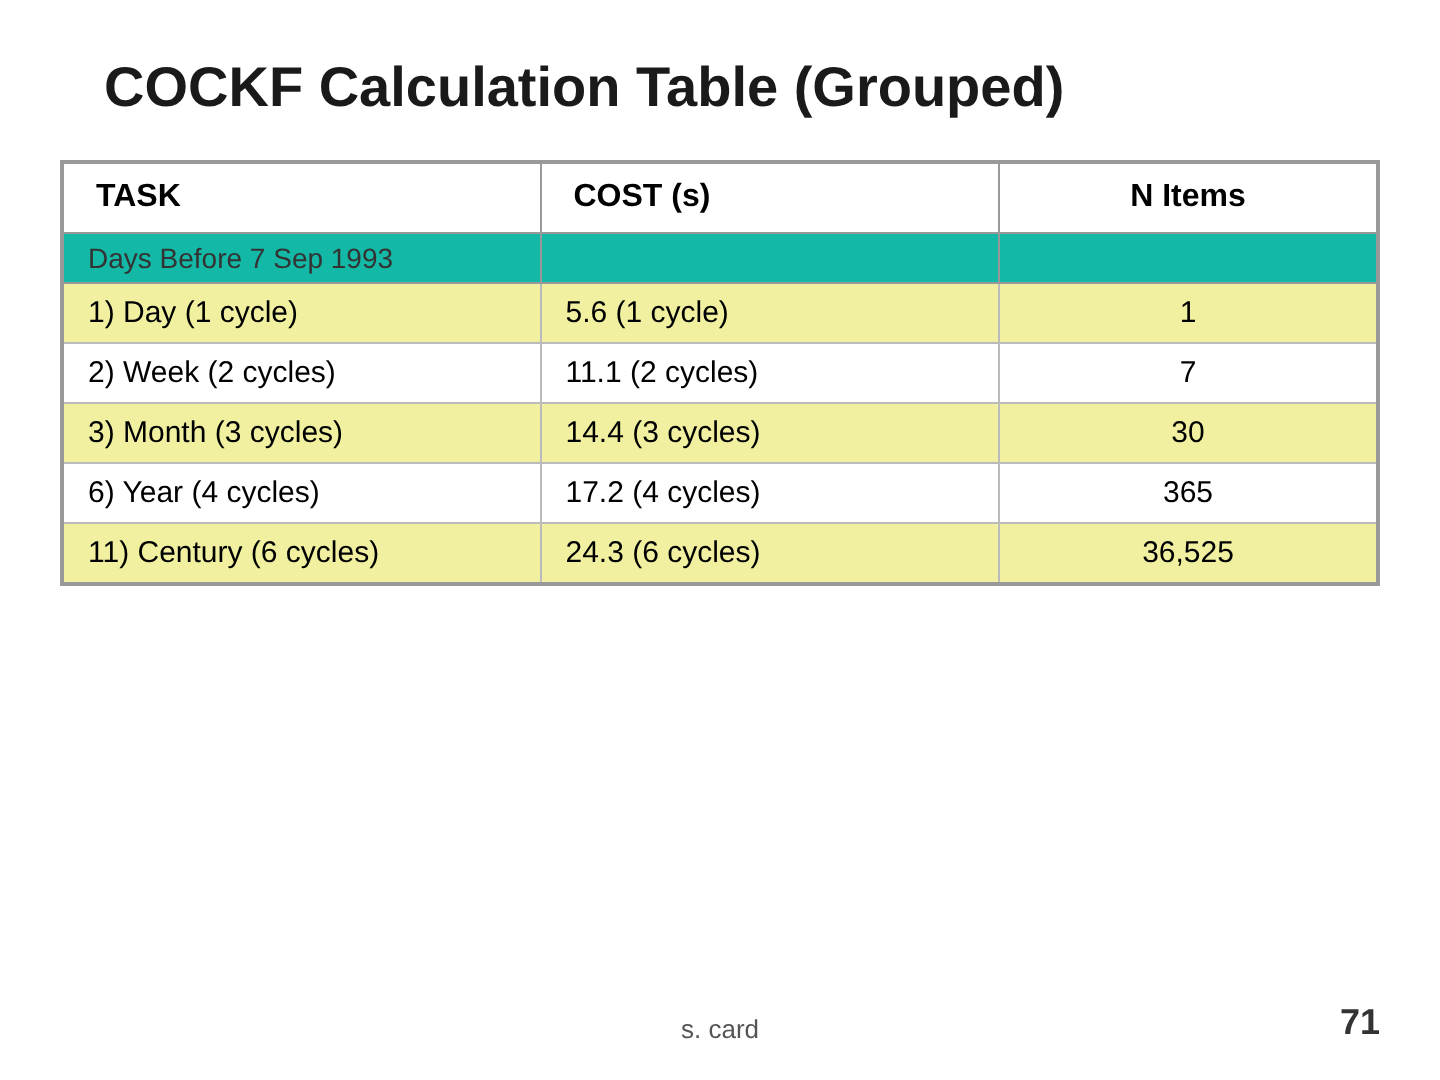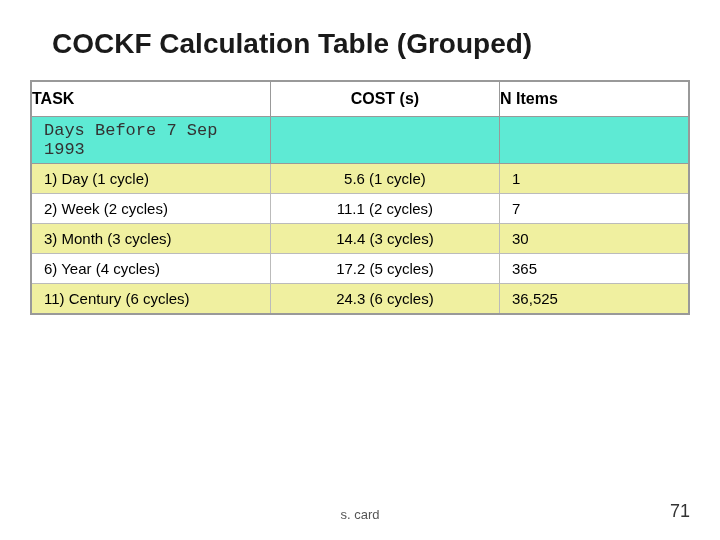--- a/index.html
+++ b/index.html
@@ -30,34 +30,33 @@
       border-collapse: collapse;
       border: 2px solid #999;
     }
 
     thead tr {
       background: #ffffff;
     }
 
     thead th {
       border: 1px solid #999;
-      padding: 8px 0;
+      padding: 8px 16px;
       font-size: 16px;
       font-weight: bold;
       text-align: center;
     }
 
     .subheader-row td {
-      background: #5eead4;
+      background: #14b8a6;
       border: 1px solid #999;
       padding: 4px 12px;
-      font-size: 17px;
+      font-size: 14px;
       font-weight: normal;
       color: #333;
-      font-family: Liberation Mono, monospace;
     }
 
     tbody tr:nth-child(odd) {
       background: #f0f0a0;
     }
 
     tbody tr:nth-child(even) {
       background: #ffffff;
     }
 
@@ -68,44 +67,44 @@
       margin-left: 28px;
     }
 
     .col-task {
       width: 240px;
       text-align: left;
     }
 
     .col-cost {
       width: 230px;
-      text-align: center;
+      text-align: left;
     }
 
     .col-items {
       width: 190px;
-      text-align: left;
+      text-align: center;
     }
 
     .footer-text {
       position: absolute;
       bottom: 18px;
       left: 50%;
       transform: translateX(-50%);
       font-size: 13px;
       color: #555;
       margin-top: 44px;
     }
 
     .page-number {
       position: absolute;
       bottom: 18px;
       right: 30px;
       font-size: 18px;
-      font-weight: normal;
+      font-weight: bold;
       color: #333;
     }
   </style>
 </head>
 <body>
 
 <div class="page-title">COCKF Calculation Table (Grouped)</div>
 
 <div class="table-container">
   <table>
@@ -132,21 +131,21 @@
           <td class="col-cost">11.1  (2 cycles)</td>
           <td class="col-items">7</td>
         </tr>
         <tr>
           <td class="col-task">3) Month (3 cycles)</td>
           <td class="col-cost">14.4  (3 cycles)</td>
           <td class="col-items">30</td>
         </tr>
         <tr>
           <td class="col-task">6) Year (4 cycles)</td>
-          <td class="col-cost">17.2  (5 cycles)</td>
+          <td class="col-cost">17.2  (4 cycles)</td>
           <td class="col-items">365</td>
         </tr>
         <tr>
           <td class="col-task">11) Century (6 cycles)</td>
           <td class="col-cost">24.3  (6 cycles)</td>
           <td class="col-items">36,525</td>
         </tr>
       </tbody>
   </table>
 </div>

